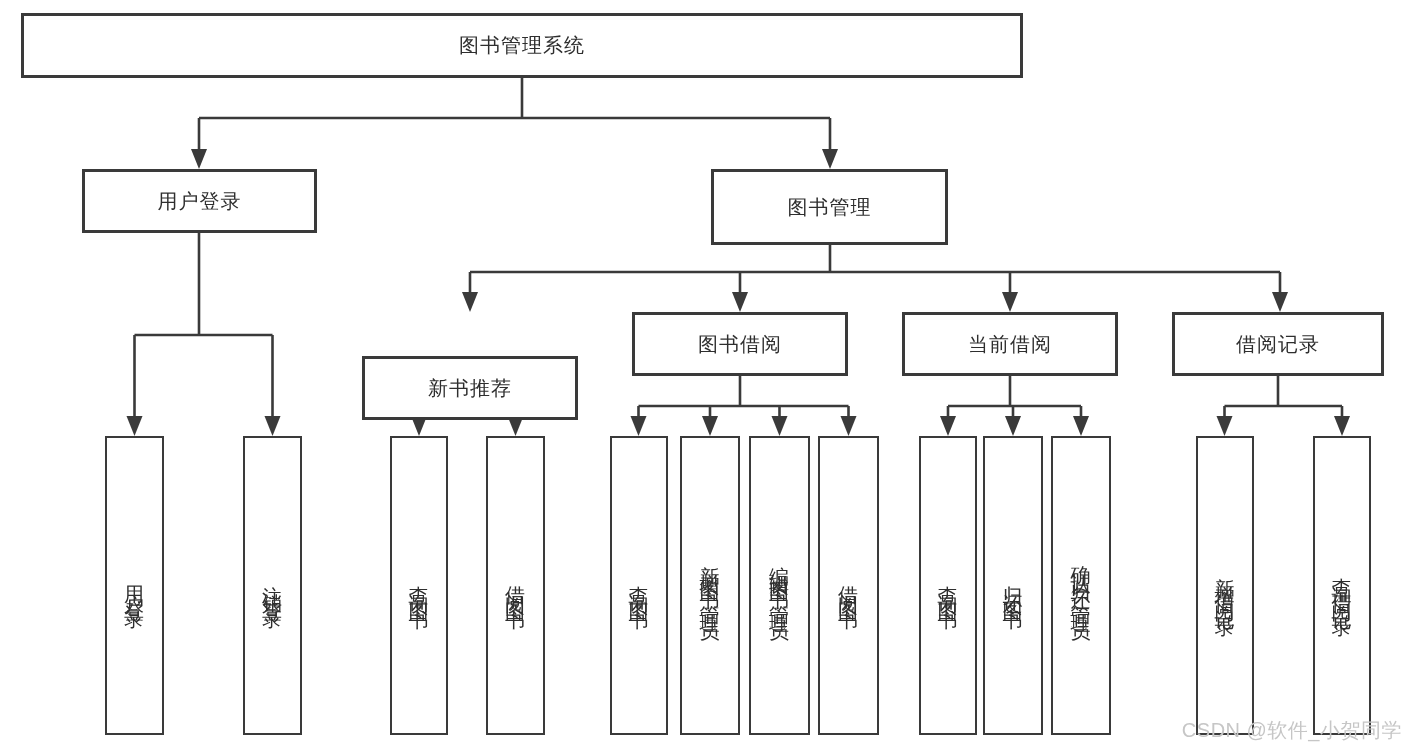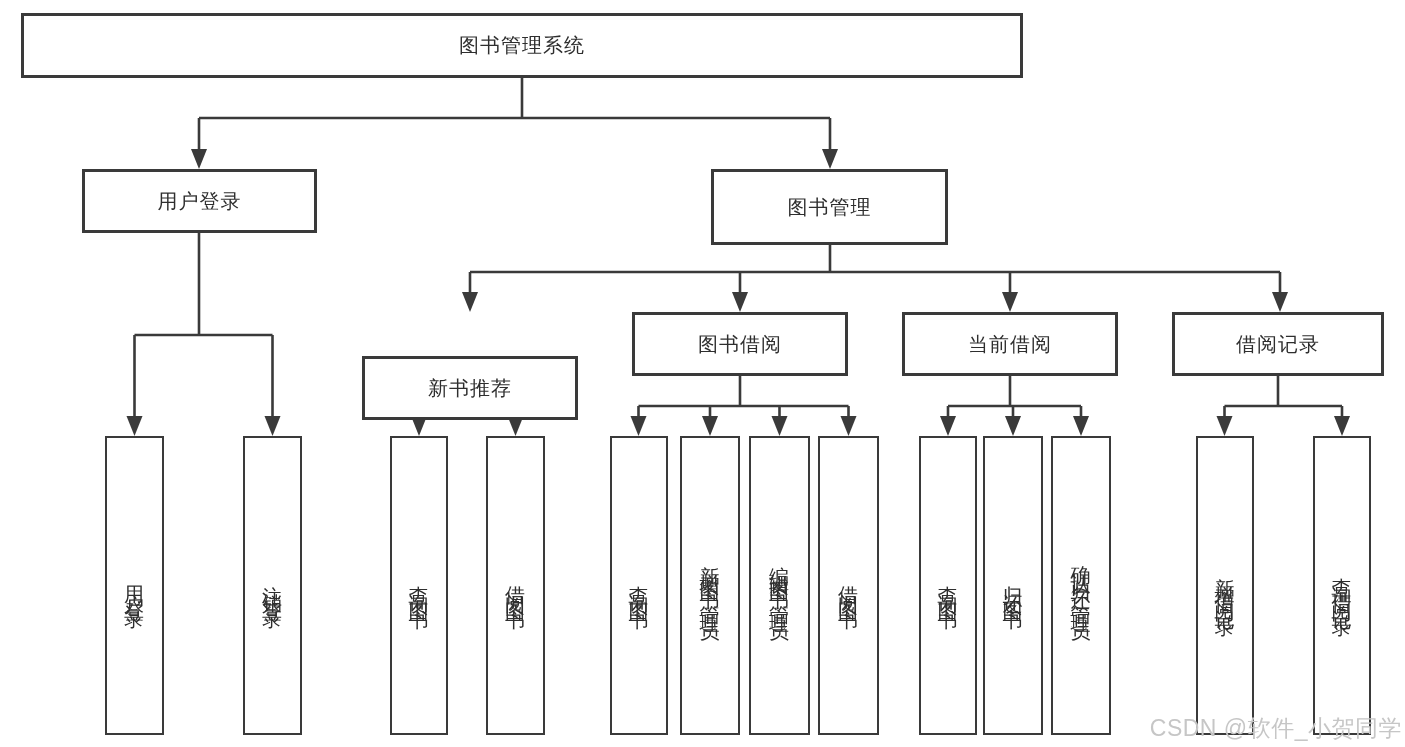--- a/index.html
+++ b/index.html
@@ -81,21 +81,21 @@
   .lf8{left:919px;width:58px;}
   .lf9{left:983px;width:60px;}
   .lf10{left:1051px;width:60px;}
   .lf11{left:1196px;width:58px;}
   .lf12{left:1313px;width:58px;}
   .watermark{
     position:absolute;
     right:3px;
     bottom:3px;
     color:var(--watermark);
-    font-size:23px;
+    font-size:20px;
     letter-spacing:0.5px;
     white-space:nowrap;
   }
 </style>
 </head>
 <body>
 
 <div class="canvas">
 
   <svg class="connectors" viewBox="0 0 1405 747" xmlns="http://www.w3.org/2000/svg">

